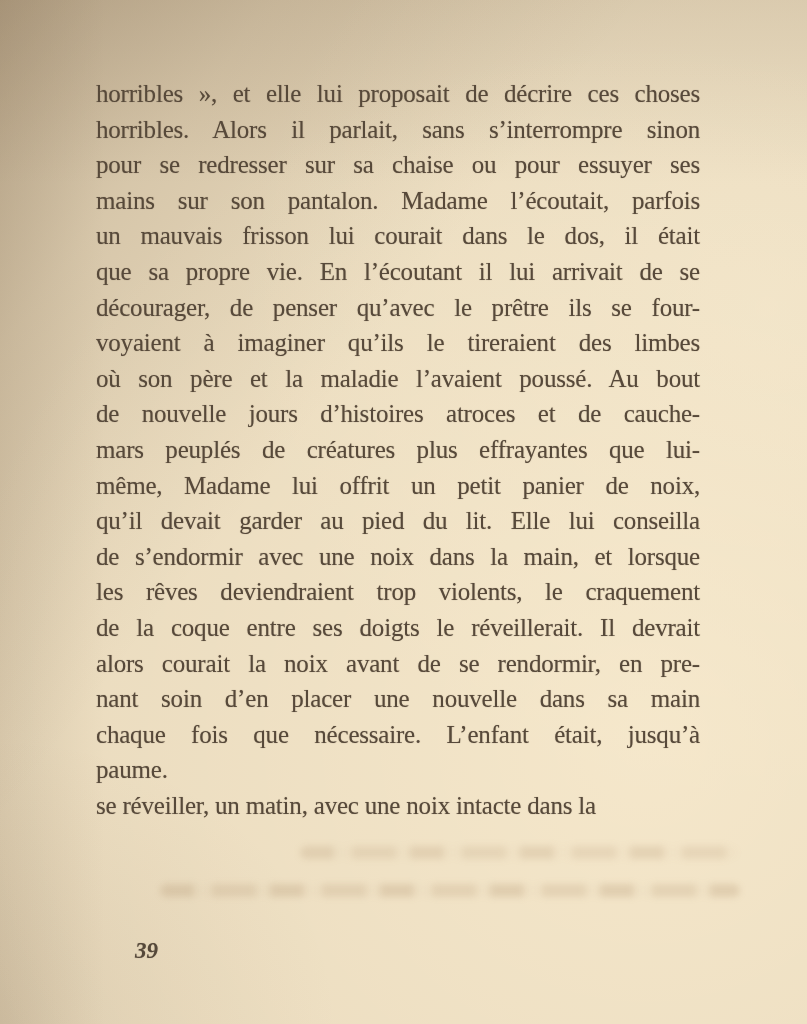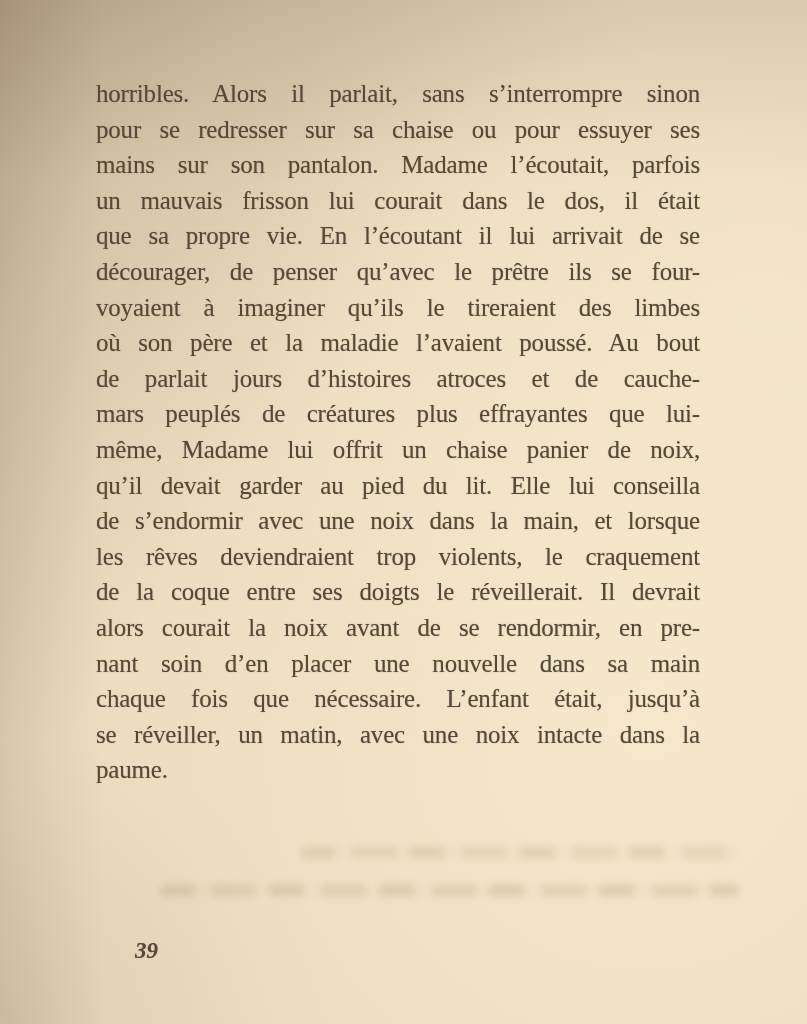--- a/index.html
+++ b/index.html
@@ -78,40 +78,41 @@
     filter: blur(0.3px);
     margin-left: 36px;
   }
 </style>
 </head>
 <body>
 
 <div class="photo">
 
   <div class="text-block">
+      <div class="line">horribles », et elle lui proposait de décrire ces choses</div>
       <div class="line">horribles. Alors il parlait, sans s’interrompre sinon</div>
       <div class="line">pour se redresser sur sa chaise ou pour essuyer ses</div>
       <div class="line">mains sur son pantalon. Madame l’écoutait, parfois</div>
       <div class="line">un mauvais frisson lui courait dans le dos, il était</div>
       <div class="line">que sa propre vie. En l’écoutant il lui arrivait de se</div>
       <div class="line">décourager, de penser qu’avec le prêtre ils se four-</div>
       <div class="line">voyaient à imaginer qu’ils le tireraient des limbes</div>
       <div class="line">où son père et la maladie l’avaient poussé. Au bout</div>
-      <div class="line">de parlait jours d’histoires atroces et de cauche-</div>
+      <div class="line">de nouvelle jours d’histoires atroces et de cauche-</div>
       <div class="line">mars peuplés de créatures plus effrayantes que lui-</div>
-      <div class="line">même, Madame lui offrit un chaise panier de noix,</div>
+      <div class="line">même, Madame lui offrit un petit panier de noix,</div>
       <div class="line">qu’il devait garder au pied du lit. Elle lui conseilla</div>
       <div class="line">de s’endormir avec une noix dans la main, et lorsque</div>
       <div class="line">les rêves deviendraient trop violents, le craquement</div>
       <div class="line">de la coque entre ses doigts le réveillerait. Il devrait</div>
       <div class="line">alors courait la noix avant de se rendormir, en pre-</div>
       <div class="line">nant soin d’en placer une nouvelle dans sa main</div>
       <div class="line">chaque fois que nécessaire. L’enfant était, jusqu’à</div>
+      <div class="line">paume.</div>
       <div class="line">se réveiller, un matin, avec une noix intacte dans la</div>
-      <div class="line">paume.</div>
     </div>
 
   <div class="bleed bleed-1"></div>
   <div class="bleed bleed-2"></div>
 
   <div class="page-number">39</div>
 
 </div>
 
 </body></html>

